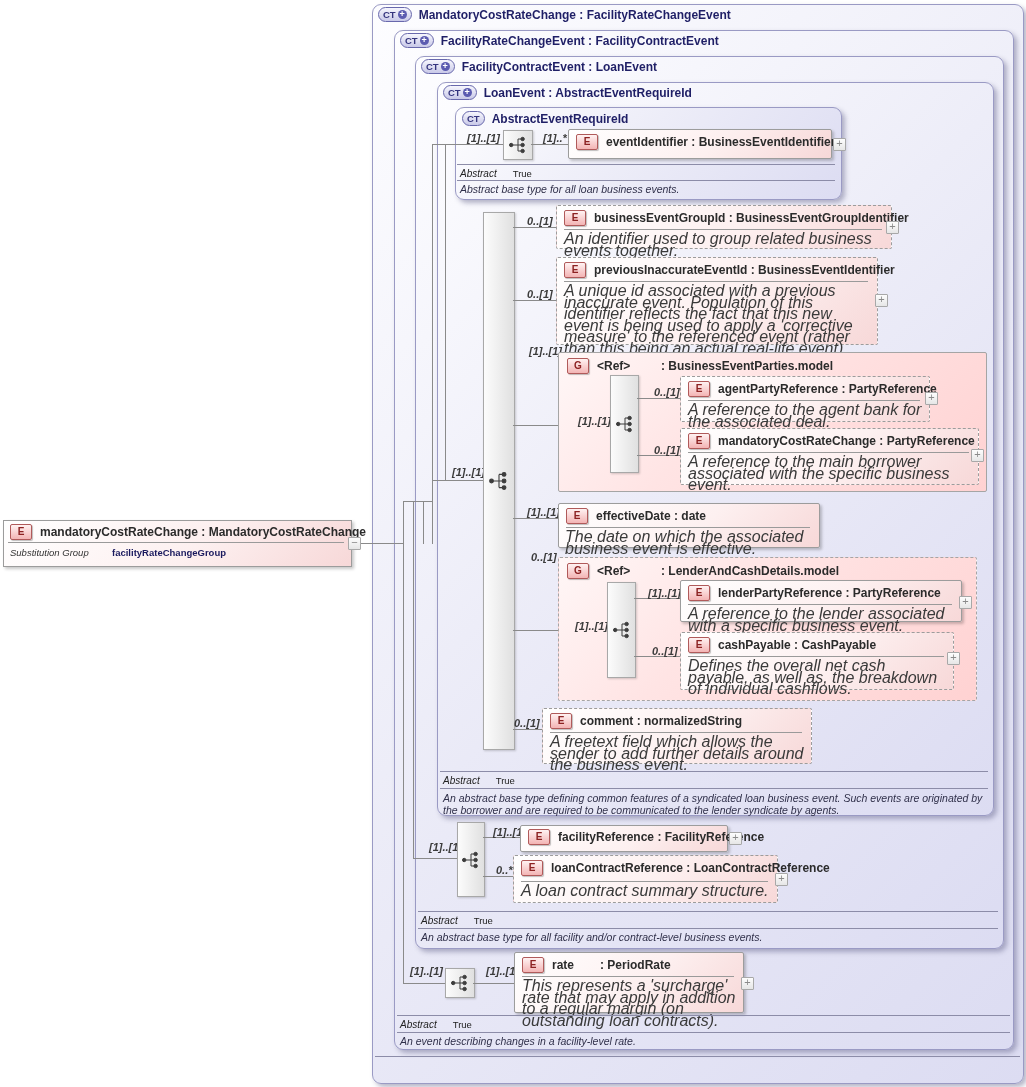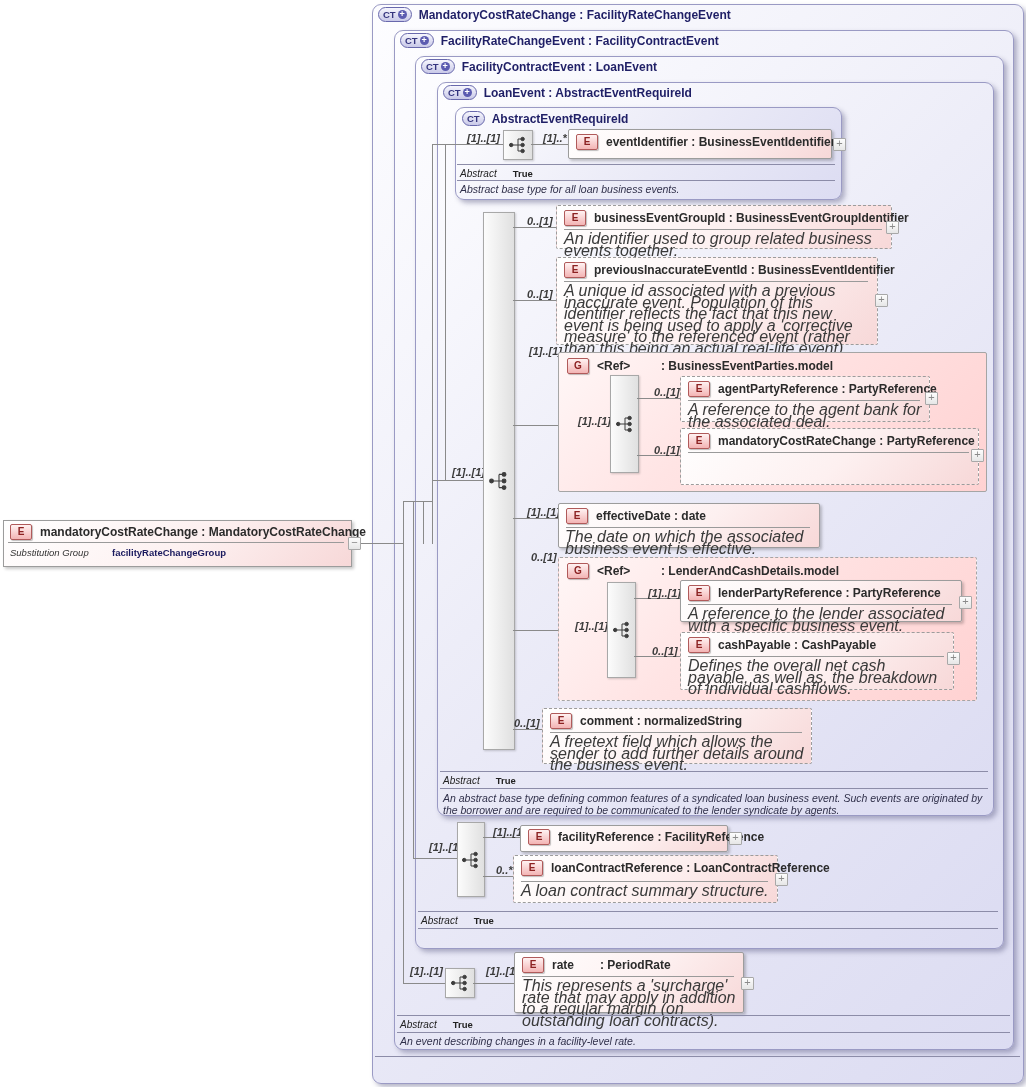--- a/index.html
+++ b/index.html
@@ -55,21 +55,21 @@
        color:#3c3c3c;white-space:nowrap;}
 
   
   .plusbox,.minusbox{position:absolute;width:11px;height:11px;border:1px solid #a8a8a8;
        background:linear-gradient(#fdfdfd,#e6e6e6);color:#8a8a8a;font-size:11px;
        line-height:9px;text-align:center;border-radius:1px;}
 
   
   .abs-row{position:absolute;font-size:10px;color:#222;white-space:nowrap;}
   .abs-label{font-style:italic;margin-right:16px;}
-  .abs-value{font-weight:bold;font-size:9.5px;}
+  .abs-value{font-weight:normal;font-size:9.5px;}
   .tsep{position:absolute;border-top:1px solid #8c8ca8;}
   .tdesc{position:absolute;font-style:italic;font-size:10.5px;color:#30304a;line-height:12px;}
 
   
   .sub-label{position:absolute;font-style:italic;font-size:9.5px;color:#333;}
   .sub-value{position:absolute;font-size:9.5px;font-weight:bold;color:#1a1a5e;}
 </style>
 </head>
 <body>
 
@@ -236,20 +236,21 @@
   </div>
   <div class="plusbox" style="left:925px;top:392px;">+</div>
   <div class="hline" style="left:637px;top:455px;width:43px;"></div>
   <div class="occ" style="left:654px;top:444px;">0..[1]</div>
   <div class="ebox dashed" style="left:680px;top:428px;width:297px;height:55px;">
     <div class="etitle">
       <span class="ebadge">E</span>
       <span>mandatoryCostRateChange : PartyReference</span>
     </div>
     <div class="esep" style="left:7px;top:23px;width:281px;"></div>
+    <div class="eann" style="left:7px;top:27px;width:283px;">A reference to the main borrower associated with the specific business event.</div>
   </div>
   <div class="plusbox" style="left:971px;top:449px;">+</div>
 
   <div class="hline" style="left:513px;top:518px;width:45px;"></div>
   <div class="occ" style="left:527px;top:506px;">[1]..[1]</div>
   <div class="ebox" style="left:558px;top:503px;width:260px;height:43px;">
     <div class="etitle">
       <span class="ebadge">E</span>
       <span>effectiveDate : date</span>
     </div>
@@ -350,20 +351,21 @@
     <div class="esep" style="left:7px;top:25px;width:247px;"></div>
     <div class="eann" style="left:7px;top:29px;width:249px;">A loan contract summary structure.</div>
   </div>
   <div class="plusbox" style="left:775px;top:873px;">+</div>
 
   <div class="tsep" style="left:418px;top:911px;width:580px;"></div>
   <div class="abs-row" style="left:421px;top:915px;">
     <span class="abs-label">Abstract</span><span class="abs-value">True</span>
   </div>
   <div class="tsep" style="left:418px;top:928px;width:580px;"></div>
+  <div class="tdesc" style="left:421px;top:931px;width:575px;">An abstract base type for all facility and/or contract-level business events.</div>
 
   <div class="occ" style="left:410px;top:965px;">[1]..[1]</div>
   <div class="seqbar" style="left:445px;top:968px;width:28px;height:28px;">
     <svg width="20" height="20" viewBox="0 0 20 20">
         <g stroke="#3d3d3d" fill="#3d3d3d">
           <circle cx="3.2" cy="10" r="1.7"></circle>
           <path d="M3 10 H10 M10 4 V16 M10 4 H13.5 M10 10 H13.5 M10 16 H13.5" fill="none"></path>
           <circle cx="14.6" cy="4" r="1.7"></circle>
           <circle cx="14.6" cy="10" r="1.7"></circle>
           <circle cx="14.6" cy="16" r="1.7"></circle>

